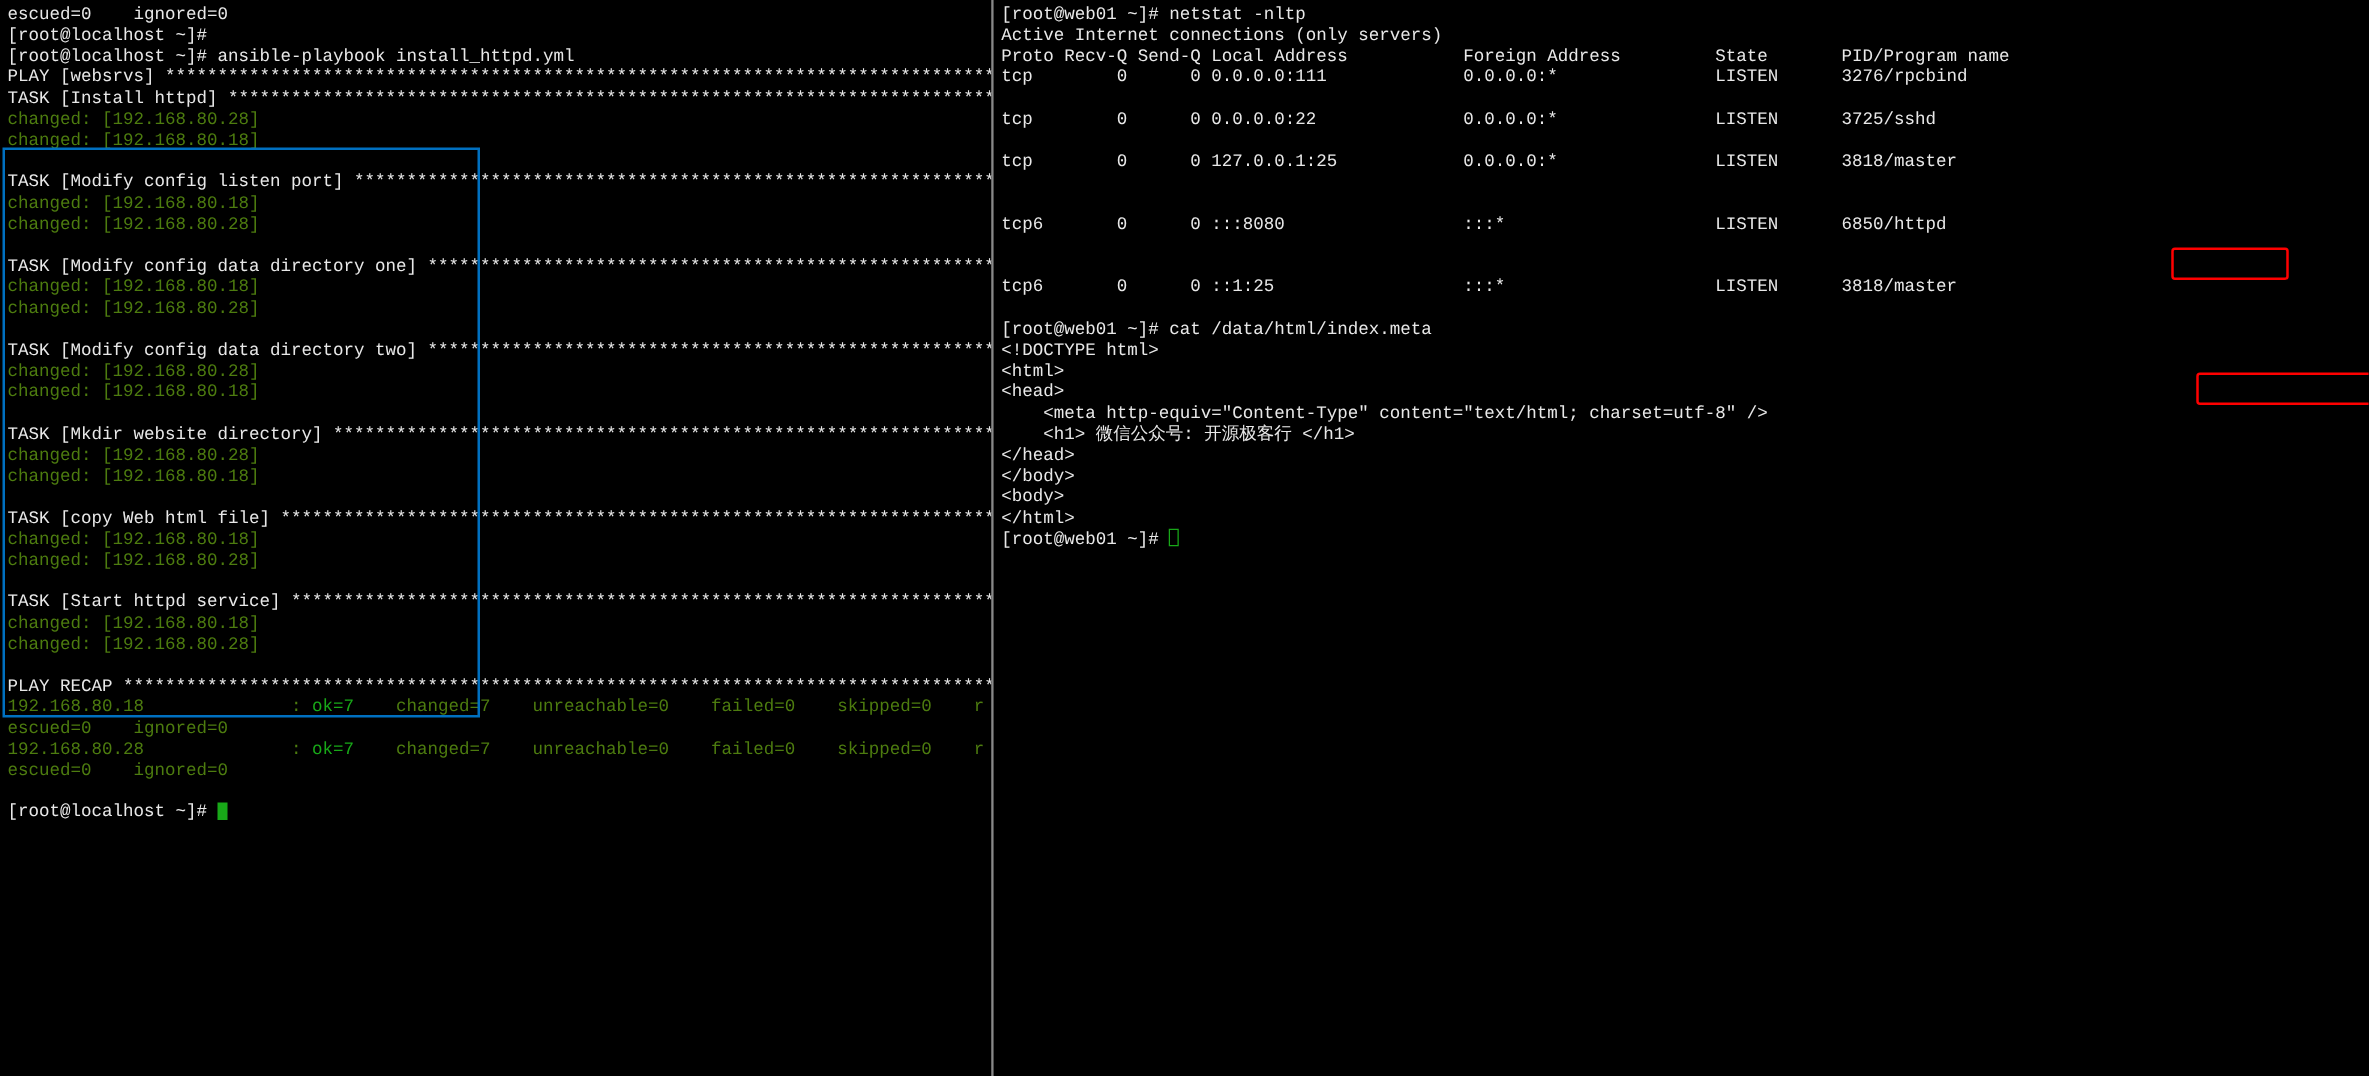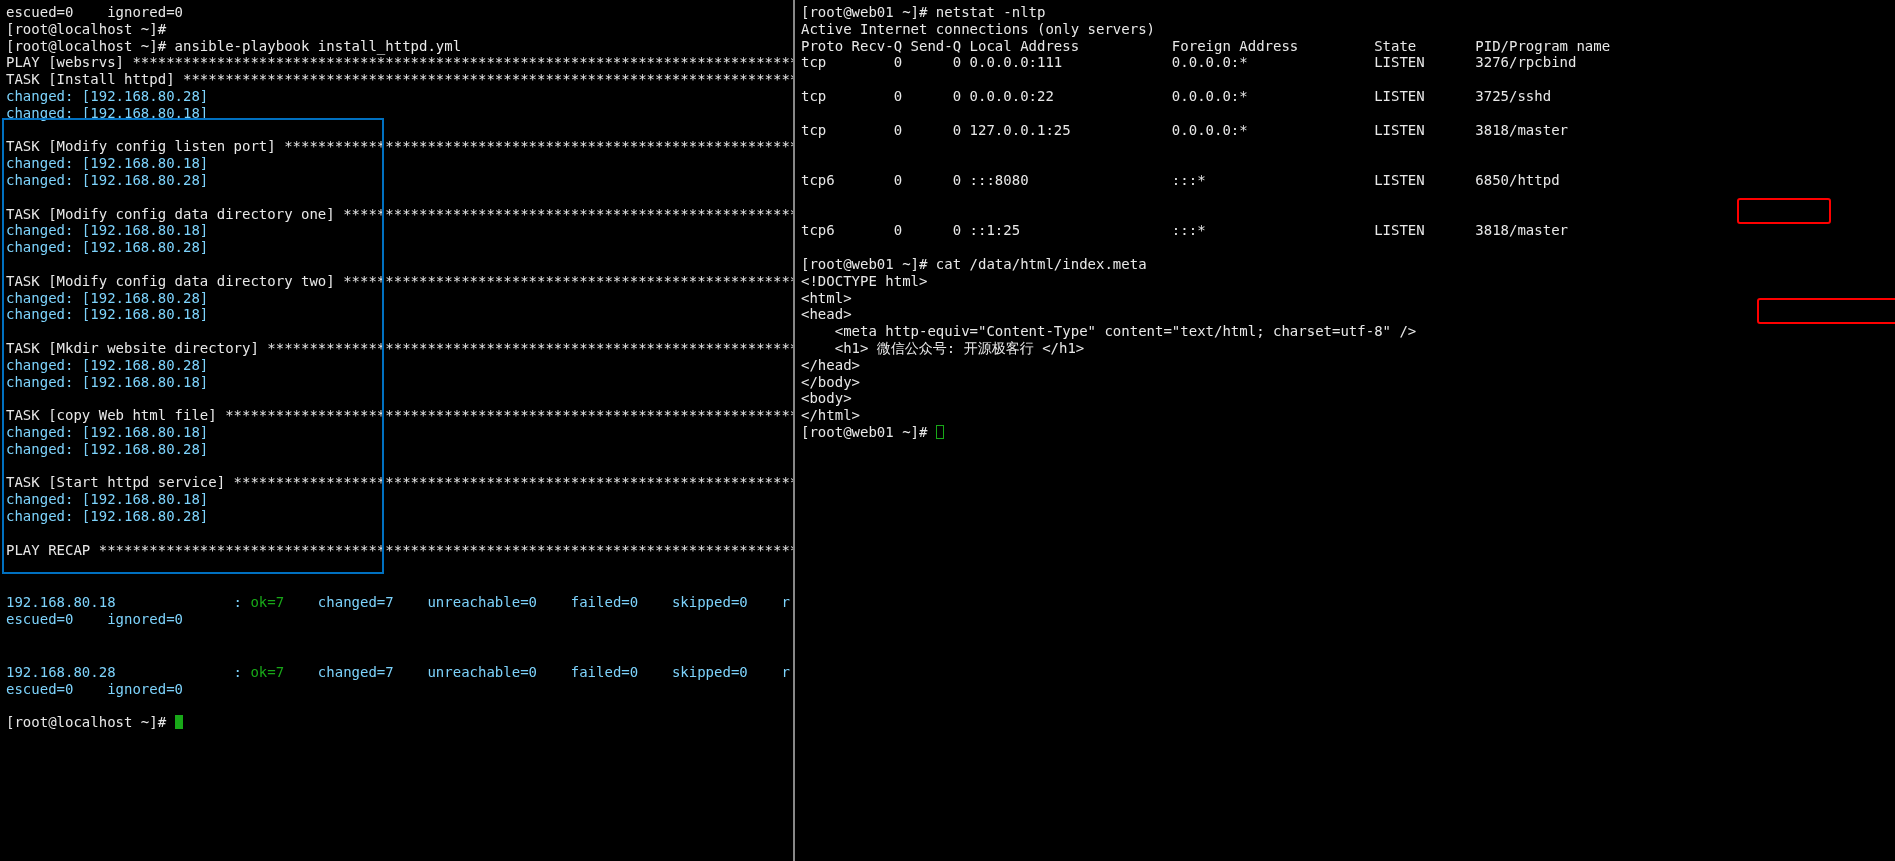--- a/index.html
+++ b/index.html
@@ -11,37 +11,38 @@
     font-size: 14px;
     line-height: 1.2;
     width: 1895px;
     height: 861px;
     overflow: hidden;
   }
   .container {
     display: flex;
     width: 100%;
     height: 100%;
+    font-family: Liberation Mono, monospace;
   }
   .pane {
     background: #000;
     padding: 4px 6px;
     box-sizing: border-box;
     overflow: hidden;
     position: relative;
   }
   .pane.left {
     width: 795px;
     border-right: 2px solid #888;
   }
   .pane.right {
     flex: 1;
   }
   .line { white-space: pre; }
-  .yellow { color: #7dd3fc; }
+  .yellow { color: #4d7c0f; }
   .green  { color: #18a818; }
   .white  { color: #e8e8e8; }
   .cursor {
     display: inline-block;
     width: 8px;
     height: 14px;
     background: #18a818;
     vertical-align: middle;
     transform: translateY(-1px);
   }
@@ -60,21 +61,20 @@
     pointer-events: none;
   }
   .red-box {
     position: absolute;
     border: 2px solid #ff0000;
     border-radius: 3px;
     pointer-events: none;
   }
   .recap-row {
     white-space: pre;
-    margin-top: 36px;
   }
 </style>
 </head>
 <body>
 
 <div class="container">
 
   <div class="pane left">
     <div class="line white">escued=0    ignored=0</div>
     <div class="line"></div>

